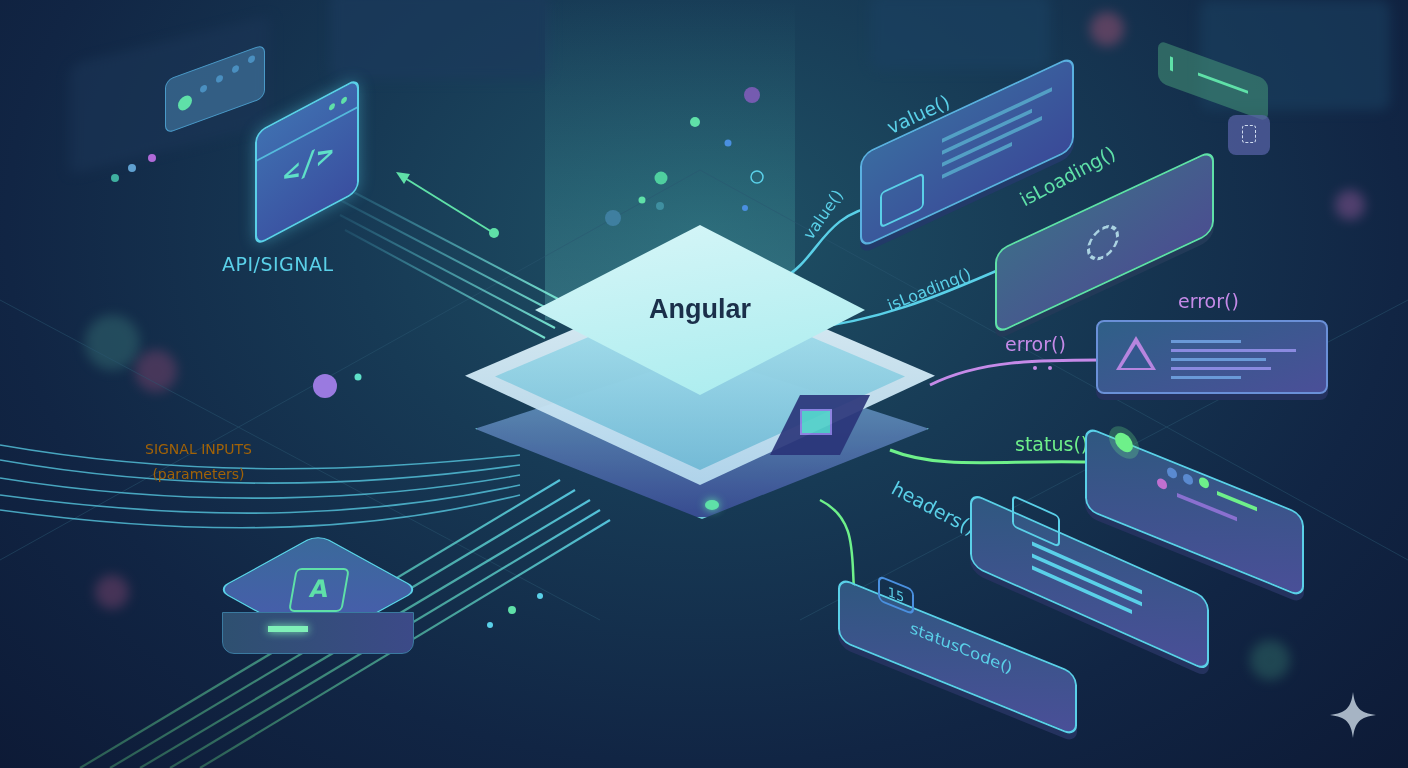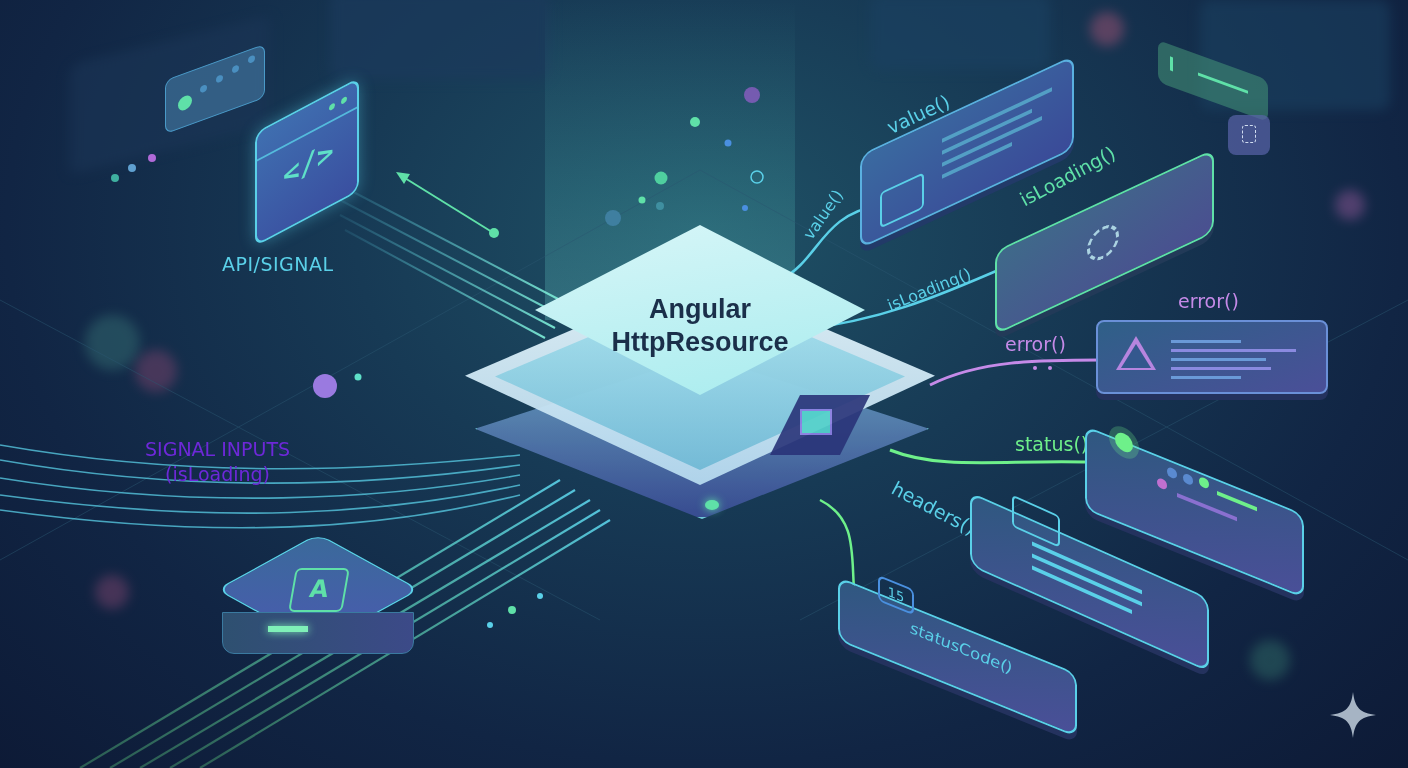--- a/index.html
+++ b/index.html
@@ -116,23 +116,23 @@
   <div class="abs" style="left:0;top:10px;width:100px;height:110px;border:2px solid #5ad0e8;border-radius:10px;
       background:linear-gradient(160deg,#3f6fb0 0%,#3a4fa0 100%);transform:skewY(-28deg);box-shadow:0 0 14px rgba(90,208,232,.4)">
     <div class="abs" style="left:0;top:26px;width:100px;height:2px;background:#5ad0e8;opacity:.8"></div>
     <span class="abs" style="left:72px;top:10px;width:6px;height:6px;border-radius:50%;background:#5fe0a8"></span>
     <span class="abs" style="left:84px;top:10px;width:6px;height:6px;border-radius:50%;background:#5fe0a8"></span>
   </div>
   <div class="abs" style="left:28px;top:52px;color:#5fe0c8;font-family:'DejaVu Sans Mono',monospace;font-size:28px;font-weight:bold;transform:skewY(-28deg)">&lt;/&gt;</div>
 </div>
 <div class="lbl" style="left:222px;top:253px;font-size:19px;color:#5ad0e8;letter-spacing:.5px">API/SIGNAL</div>
 
-<div class="lbl" style="left:145px;top:437px;font-size:19px;color:#6d28d9;text-align:center;line-height:25px">
+<div class="lbl" style="left:145px;top:437px;font-size:14px;color:#a16207;text-align:center;line-height:25px">
   <div>SIGNAL INPUTS</div>
-  <div>(isLoading)</div>
+  <div>(parameters)</div>
 </div>
 
 <div class="abs" style="left:218px;top:548px;width:200px;height:120px;">
   <div class="abs" style="left:30px;top:0;width:140px;height:140px;transform:scaleY(.55) rotate(45deg);transform-origin:70px 70px;
       background:linear-gradient(135deg,#3a6a9a,#4a5ab0);border:2px solid #5ad0e8;border-radius:16px;top:-30px"></div>
   <div class="abs" style="left:4px;top:64px;width:190px;height:40px;background:linear-gradient(90deg,#2e5070,#3c4a88);border-radius:0 0 12px 12px;border:1px solid #3a7aa0"></div>
   <div class="abs" style="left:74px;top:20px;width:50px;height:40px;border:2px solid #5fe0a8;border-radius:6px;transform:skewX(-10deg);
            color:#5fe0a8;font-size:24px;font-weight:bold;text-align:center;line-height:38px">A</div>
   <div class="abs" style="left:50px;top:78px;width:40px;height:6px;background:#7ff0b8;box-shadow:0 0 8px #7ff0b8"></div>
 </div>
@@ -157,21 +157,20 @@
   <div class="abs" style="left:80px;top:10px;width:330px;height:170px;
       background:linear-gradient(170deg,#d8f6f8 0%,#a8ecee 100%);
       clip-path:polygon(50% 0,100% 50%,50% 100%,0 50%);box-shadow:0 0 30px rgba(120,240,230,.6)"></div>
   <div class="abs" style="left:90px;top:18px;width:310px;height:155px;border:0;
       background:transparent;outline:2px solid rgba(95,224,168,.0)"></div>
 
   <span class="abs" style="left:250px;top:285px;width:14px;height:10px;border-radius:50%;background:#5fe0a8;box-shadow:0 0 8px #5fe0a8"></span>
 
   <div class="lbl" style="left:140px;top:78px;width:210px;text-align:center;color:#1b2f4a;font-weight:bold;font-size:27px;line-height:33px;font-family:'Liberation Sans',sans-serif">
     <div>Angular</div>
-    <div>HttpResource</div>
   </div>
 </div>
 
 <div class="lbl" style="left:885px;top:103px;font-size:19px;color:#5ad0e8;transform:rotate(-25deg)">value()</div>
 <div class="lbl" style="left:795px;top:205px;font-size:16px;color:#5ad0e8;transform:rotate(-55deg)">value()</div>
 <div class="abs" style="left:860px;top:105px;width:210px;height:90px;background:linear-gradient(160deg,#3a6aa0,#3a4a98);
          border:2px solid #5ab0e0;border-radius:12px;transform:skewY(-25deg);box-shadow:0 6px 0 #223a68">
   <div class="abs" style="left:18px;top:45px;width:40px;height:32px;border:2px solid #5ad0e8;border-radius:5px"></div>
   <div class="abs" style="left:80px;top:20px;width:110px;height:4px;background:#5ab0d0;opacity:.8"></div>
   <div class="abs" style="left:80px;top:32px;width:90px;height:4px;background:#5ab0d0;opacity:.8"></div>

